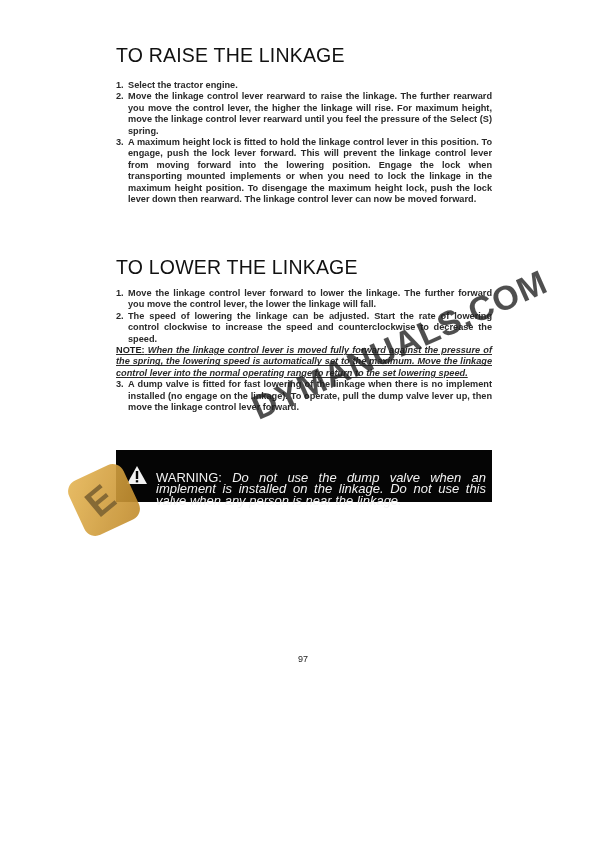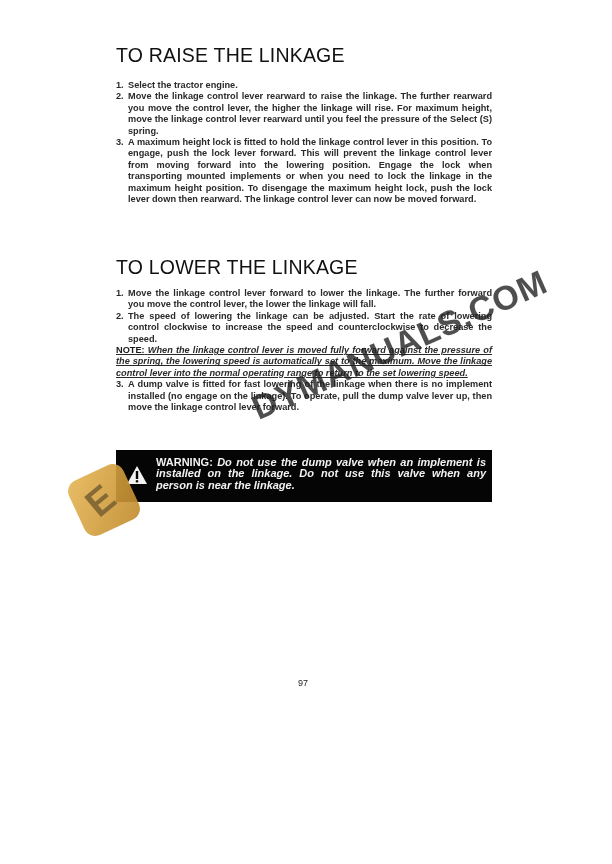--- a/index.html
+++ b/index.html
@@ -18,25 +18,25 @@
   }
   .list li { position:relative; padding-left:12px; }
   .list li .num { position:absolute; left:0; top:0; }
   .note { padding-left:0 !important; font-style:italic;text-decoration:underline; }
   .note .lbl { font-style:normal; font-weight:bold; color:#1a1a1a; }
   .warn {
     position:absolute; left:116px; top:450px; width:376px; height:52px; background:#050505;
   }
   .warn-icon { position:absolute; left:10px; top:15px; width:22px; height:20px; }
   .warn-text {
-    position:absolute; left:40px; top:7px; width:330px; color:#f2f2f2; font-size:11px;
-    line-height:11.4px; font-weight:bold; font-style:italic; text-align:justify;
+    position:absolute; left:40px; top:22px; width:330px; color:#f2f2f2; font-size:13px;
+    line-height:11.4px; font-weight:normal; font-style:italic; text-align:justify;
   }
   .warn-text .lbl { font-style:normal; }
-  .pagenum { position:absolute; left:298px; top:654px; font-size:9px; font-weight:normal; color:#222;margin-top:24px; }
+  .pagenum { position:absolute; left:298px; top:654px; font-size:9px; font-weight:normal; color:#222; }
   .watermark {
     position:absolute; left:246px; top:392px; font-size:34px; font-weight:bold; color:rgba(30,30,30,0.78);
     transform:rotate(-24deg); transform-origin:left top; white-space:nowrap; letter-spacing:1px;
     pointer-events:none;
   }
   .logo {
     position:absolute; left:74px; top:470px; width:60px; height:60px; border-radius:12px;
     background:linear-gradient(135deg,#e6b655,#c08a2a); transform:rotate(-25deg); opacity:0.9;
   }
   .logo span {

